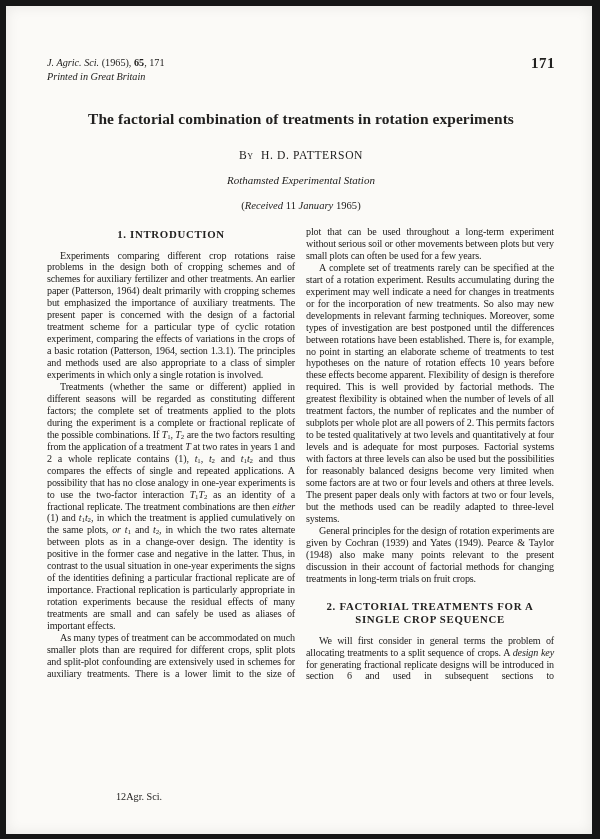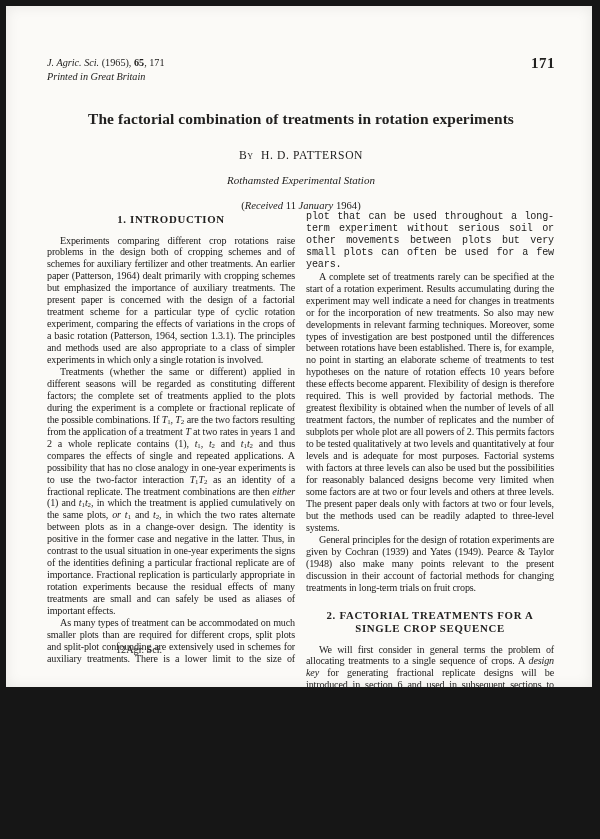--- a/index.html
+++ b/index.html
@@ -6,21 +6,21 @@
   body{
     width:600px;height:839px;
     background:#161616;
     font-family:"Liberation Serif","DejaVu Serif",serif;
     position:relative;
     overflow:hidden;
   }
   .page{
     position:absolute;
     left:6px;top:6px;
-    width:586px;height:681px;
+    width:586px;height:828px;
     background:#fbfaf7;
     color:#222120;
     box-shadow:inset 0 0 14px rgba(0,0,0,0.08);
     overflow:hidden;
   }
   .content{
     position:absolute;
     left:41px;right:37px;top:50px;bottom:0;
   }
   
@@ -43,35 +43,36 @@
   }
   .byline .by{font-variant:small-caps;margin-right:4px;}
   .affiliation{
     margin-top:12px;text-align:center;font-style:italic;font-size:11px;
   }
   .received{
     margin-top:14px;text-align:center;font-size:10.6px;
   }
   
   .columns{
+    margin-top:15px;
     display:flex;
     gap:11px;
     height:566px;
     overflow:hidden;
   }
   .col{width:248px;}
   .col p{
     margin:0;
     font-size:10.1px;
     line-height:11.95px;
     text-align:justify;
     text-indent:13px;
     letter-spacing:-0.15px;
   }
-  .col p.no-indent{text-indent:0;font-family:Liberation Mono, monospace;}
+  .col p.no-indent{text-indent:0;}
   .col p.cont-out{text-align-last:justify;}
   .sec-heading{
     text-align:center;
     font-size:10.8px;
     font-weight:bold;
     letter-spacing:0.7px;
     margin:2px 0 8px 0;
     line-height:13.5px;
   }
   .sec-heading.mid{margin-top:15px;margin-bottom:8px;}
@@ -101,38 +102,38 @@
 
     <div class="title">The factorial combination of treatments in rotation experiments</div>
 
     <div class="byline">
       <span class="by">By</span>
       <span class="author">H. D. PATTERSON</span>
     </div>
 
     <div class="affiliation">Rothamsted Experimental Station</div>
 
-    <div class="received"><span>(</span><span style="font-style: italic;">Received</span><span> 11 </span><span style="font-style: italic;">January</span><span> 1964)</span></div>
+    <div class="received"><span>(</span><span style="font-style: italic;">Received</span><span> 11 </span><span style="font-style: italic;">January</span><span> 1965)</span></div>
 
     <div class="columns">
       <div class="col">
         <div class="sec-heading">1. INTRODUCTION</div>
         <p><span>Experiments comparing different crop rotations raise problems in the design both of cropping schemes and of schemes for auxiliary fertilizer and other treatments.  An earlier paper (Patterson, 1964) dealt primarily with cropping schemes but emphasized the importance of auxiliary treatments. The present paper is concerned with the design of a factorial treatment scheme for a particular type of cyclic rotation experiment, comparing the effects of variations in the crops of a basic rotation (Patterson, 1964, section 1.3.1). The principles and methods used are also appropriate to a class of simpler experiments in which only a single rotation is involved.</span></p>
         <p><span>Treatments (whether the same or different) applied in different seasons will be regarded as constituting different factors; the complete set of treatments applied to the plots during the experiment is a complete or fractional replicate of the possible combinations. If </span><span style="font-style: italic;">T</span><sub>1</sub><span>, </span><span style="font-style: italic;">T</span><sub>2</sub><span> are the two factors resulting from the application of a treatment </span><span style="font-style: italic;">T</span><span> at two rates in years 1 and 2 a whole replicate contains (1), </span><span style="font-style: italic;">t</span><sub>1</sub><span>, </span><span style="font-style: italic;">t</span><sub>2</sub><span> and </span><span style="font-style: italic;">t</span><sub>1</sub><span style="font-style: italic;">t</span><sub>2</sub><span> and thus compares the effects of single and repeated applications.  A possibility that has no close analogy in one-year experiments is to use the two-factor interaction </span><span style="font-style: italic;">T</span><sub>1</sub><span style="font-style: italic;">T</span><sub>2</sub><span> as an identity of a fractional replicate. The treatment combinations are then </span><span style="font-style: italic;">either</span><span> (1) and </span><span style="font-style: italic;">t</span><sub>1</sub><span style="font-style: italic;">t</span><sub>2</sub><span>, in which the treatment is applied cumulatively on the same plots, </span><span style="font-style: italic;">or</span><span> </span><span style="font-style: italic;">t</span><sub>1</sub><span> and </span><span style="font-style: italic;">t</span><sub>2</sub><span>, in which the two rates alternate between plots as in a change-over design. The identity is positive in the former case and negative in the latter. Thus, in contrast to the usual situation in one-year experiments the signs of the identities defining a particular fractional replicate are of importance.  Fractional replication is particularly appropriate in rotation experiments because the residual effects of many treatments are small and can safely be used as aliases of important effects.</span></p>
         <p class="cont-out"><span>As many types of treatment can be accommodated on much smaller plots than are required for different crops, split plots and split-plot confounding are extensively used in schemes for auxiliary treatments.  There is a lower limit to the size of</span></p>
       </div>
       <div class="col">
         <p class="no-indent"><span>plot that can be used throughout a long-term experiment without serious soil or other movements between plots but very small plots can often be used for a few years.</span></p>
         <p><span>A complete set of treatments rarely can be specified at the start of a rotation experiment. Results accumulating during the experiment may well indicate a need for changes in treatments or for the incorporation of new treatments.  So also may new developments in relevant farming techniques.  Moreover, some types of investigation are best postponed until the differences between rotations have been established.  There is, for example, no point in starting an elaborate scheme of treatments to test hypotheses on the nature of rotation effects 10 years before these effects become apparent.  Flexibility of design is therefore required. This is well provided by factorial methods. The greatest flexibility is obtained when the number of levels of all treatment factors, the number of replicates and the number of subplots per whole plot are all powers of 2. This permits factors to be tested qualitatively at two levels and quantitatively at four levels and is adequate for most purposes.  Factorial systems with factors at three levels can also be used but the possibilities for reasonably balanced designs become very limited when some factors are at two or four levels and others at three levels. The present paper deals only with factors at two or four levels, but the methods used can be readily adapted to three-level systems.</span></p>
         <p><span>General principles for the design of rotation experiments are given by Cochran (1939) and Yates (1949).  Pearce &amp; Taylor (1948) also make many points relevant to the present discussion in their account of factorial methods for changing treatments in long-term trials on fruit crops.</span></p>
         <div class="sec-heading mid">
           <div>2. FACTORIAL TREATMENTS FOR A</div>
           <div>SINGLE CROP SEQUENCE</div>
         </div>
-        <p class="cont-out"><span>We will first consider in general terms the problem of allocating treatments to a single sequence of crops.  A </span><span style="font-style: italic;">design key</span><span> for generating fractional replicate designs will be introduced in section 6 and used in subsequent sections to</span></p>
+        <p class="cont-out"><span>We will first consider in general terms the problem of allocating treatments to a split sequence of crops.  A </span><span style="font-style: italic;">design key</span><span> for generating fractional replicate designs will be introduced in section 6 and used in subsequent sections to</span></p>
       </div>
     </div>
 
     <div class="pfooter">
       <span class="folio">12</span>
       <span class="running">Agr. Sci.</span>
     </div>
 
   </div>
 </div>

